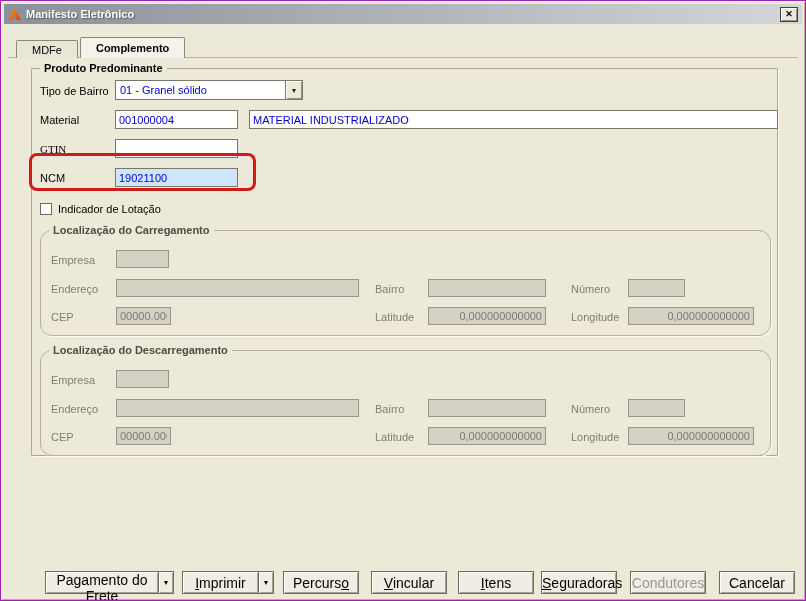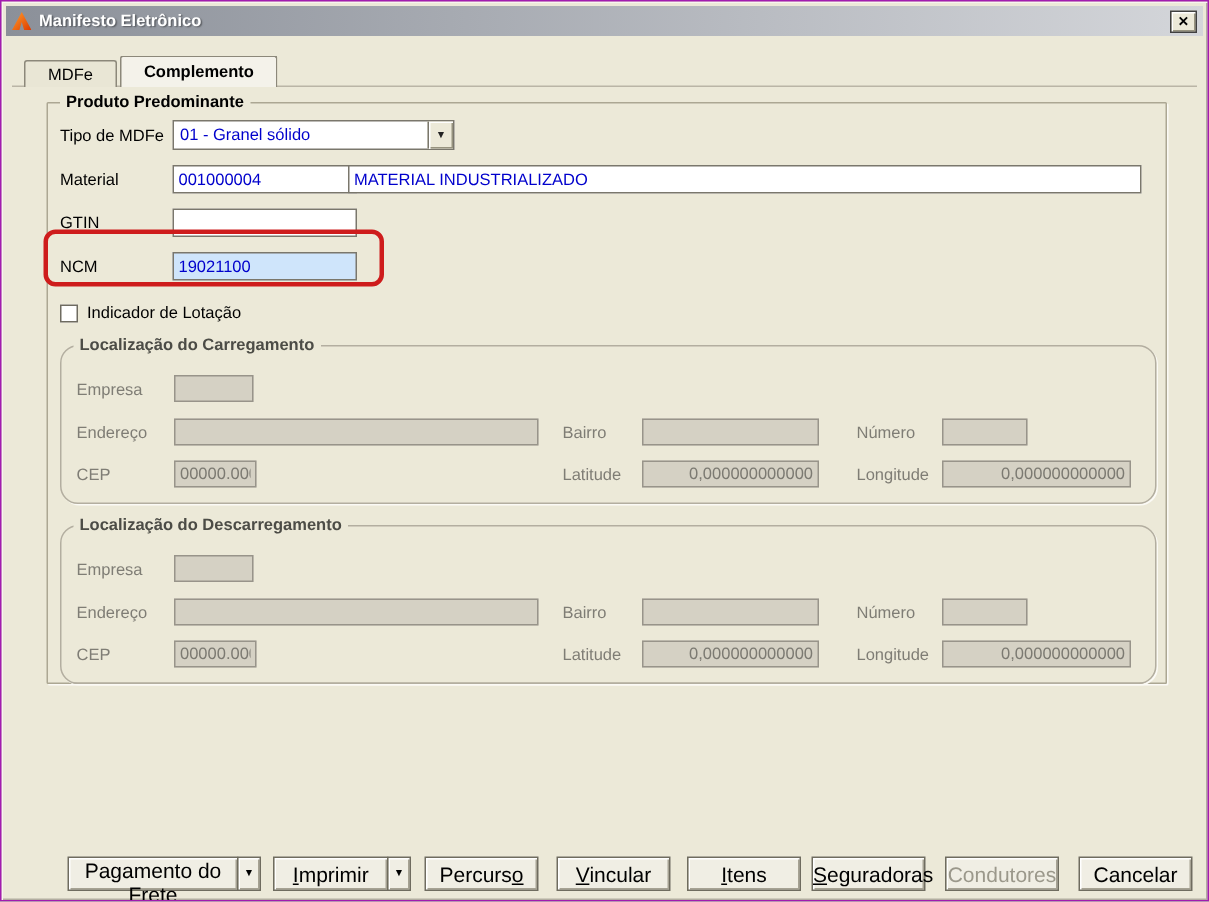--- a/index.html
+++ b/index.html
@@ -78,31 +78,31 @@
 
   <div class="tab-line"></div>
   <div class="tabs">
     <div class="tab">MDFe</div>
     <div class="tab active">Complemento</div>
   </div>
 
   <div class="group" style="left:30px; top:67px; width:747px; height:388px;">
     <span class="caption">Produto Predominante</span>
 
-    <span class="lbl" style="left:8px; top:16px;">Tipo de MDFe</span>
+    <span class="lbl" style="left:8px; top:16px;">Tipo de Bairro</span>
     <div class="combo" style="left:83px; top:11px; width:188px;">
       <span class="combo-value">01 - Granel sólido</span>
       <span class="combo-btn">▼</span>
     </div>
 
     <span class="lbl" style="left:8px; top:45px;">Material</span>
     <input class="tb" style="left: 83px; top: 41px; width: 123px;" value="001000004">
-    <input class="tb" style="left: 200px; top: 41px; width: 529px;" value="MATERIAL INDUSTRIALIZADO">
+    <input class="tb" style="left: 217px; top: 41px; width: 529px;" value="MATERIAL INDUSTRIALIZADO">
 
-    <span class="lbl" style="left:8px; top:74px;">GTIN</span>
+    <span class="lbl" style="left:8px; top:74px;font-family:Liberation Serif, serif;">GTIN</span>
     <input class="tb" style="left: 83px; top: 70px; width: 123px;" value="">
 
     <span class="lbl" style="left:8px; top:103px;">NCM</span>
     <input class="tb ncm" style="left: 83px; top: 99px; width: 123px;" value="19021100">
 
     <span class="checkbox" style="left:8px; top:134px;"></span>
     <span class="lbl" style="left:26px; top:134px;">Indicador de Lotação</span>
 
     <div class="group disabled" style="left:8px; top:161px; width:731px; height:106px;">
       <span class="caption">Localização do Carregamento</span>

